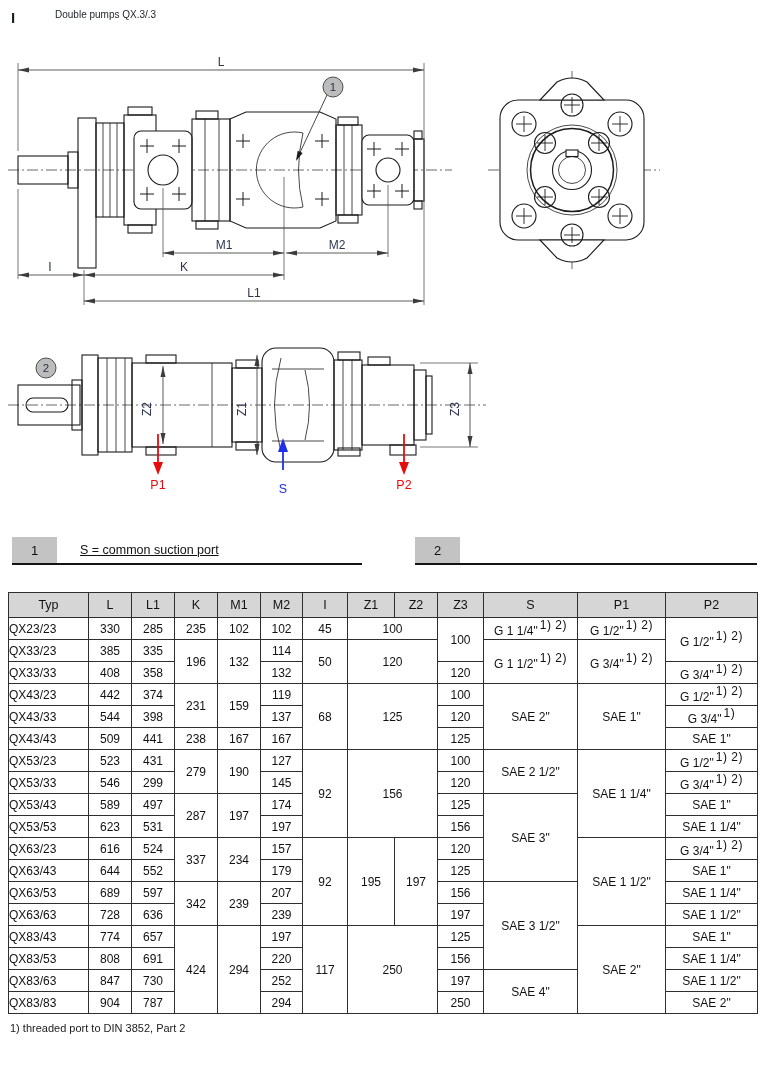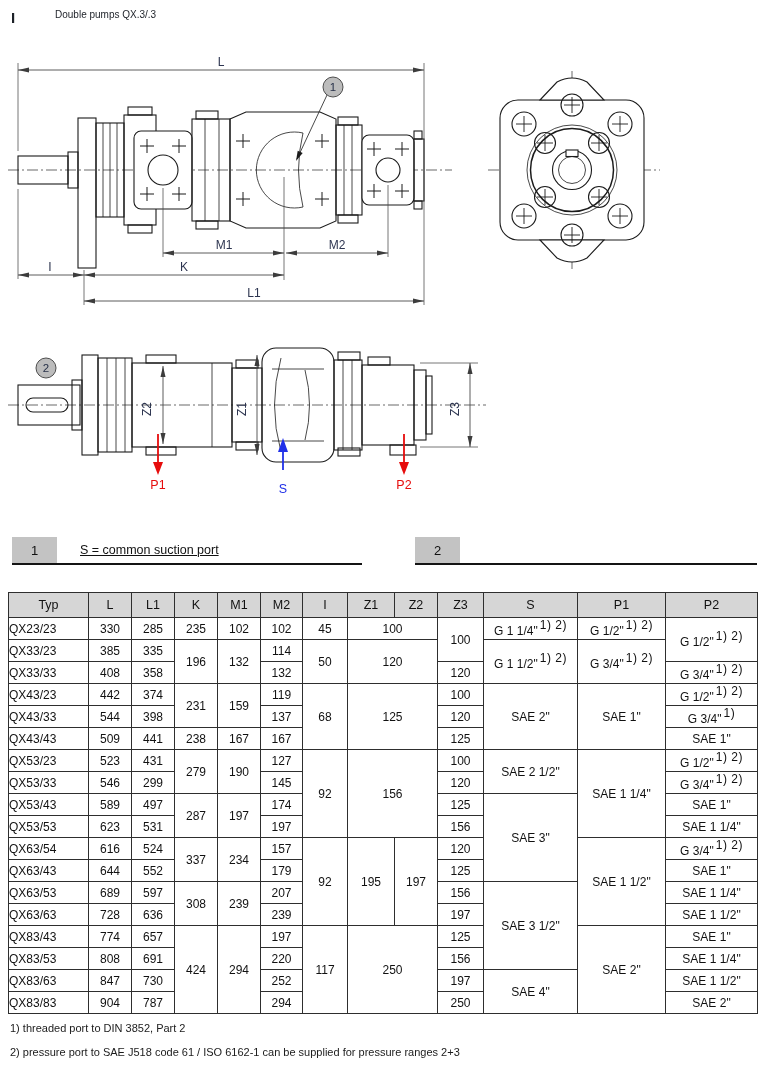--- a/index.html
+++ b/index.html
@@ -385,21 +385,21 @@
         </tr>
         <tr>
           <td class="typ">QX53/53</td>
           <td>623</td>
           <td>531</td>
           <td>197</td>
           <td>156</td>
           <td>SAE 1 1/4"</td>
         </tr>
         <tr>
-          <td class="typ">QX63/54</td>
+          <td class="typ">QX63/23</td>
           <td>616</td>
           <td>524</td>
           <td rowspan="2">337</td>
           <td rowspan="2">234</td>
           <td>157</td>
           <td rowspan="4">92</td>
           <td rowspan="4">195</td>
           <td rowspan="4">197</td>
           <td>120</td>
           <td rowspan="4">SAE 1 1/2"</td>
@@ -410,21 +410,21 @@
           <td>644</td>
           <td>552</td>
           <td>179</td>
           <td>125</td>
           <td>SAE 1"</td>
         </tr>
         <tr>
           <td class="typ">QX63/53</td>
           <td>689</td>
           <td>597</td>
-          <td rowspan="2">308</td>
+          <td rowspan="2">342</td>
           <td rowspan="2">239</td>
           <td>207</td>
           <td>156</td>
           <td rowspan="4">SAE 3 1/2"</td>
           <td>SAE 1 1/4"</td>
         </tr>
         <tr>
           <td class="typ">QX63/63</td>
           <td>728</td>
           <td>636</td>
@@ -467,15 +467,14 @@
           <td>904</td>
           <td>787</td>
           <td>294</td>
           <td>250</td>
           <td>SAE 2"</td>
         </tr>
       </tbody>
   </table>
 
   <div class="footnote fn1">1) threaded port to DIN 3852, Part 2</div>
-  <div class="footnote fn2">2) pressure port to SAE J518 code 61 / ISO 6162-1 can be supplied for pressure ranges 2+3</div>
 
 </div>
 
 </body></html>

